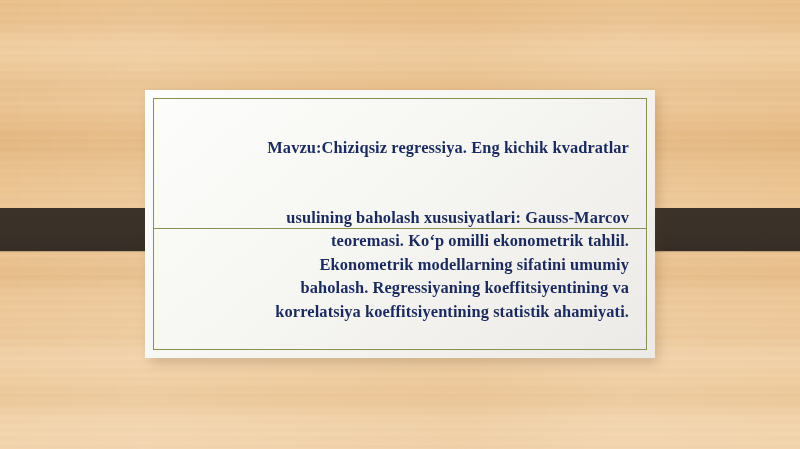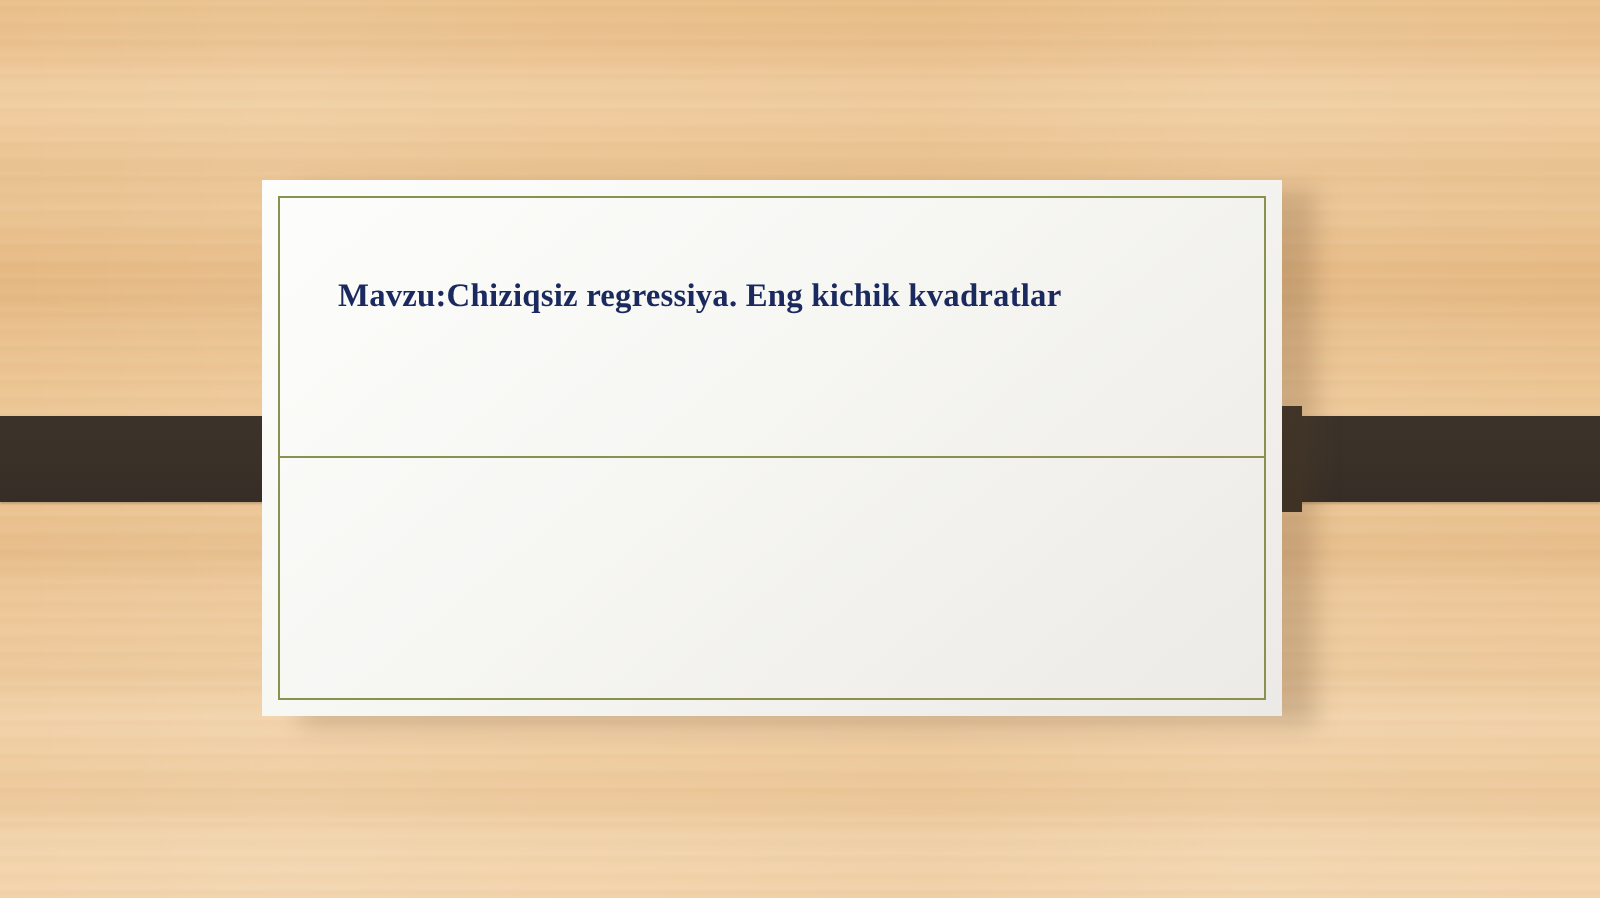--- a/index.html
+++ b/index.html
@@ -106,26 +106,27 @@
     left: 150px;
     top: 95px;
     width: 508px;
     height: 268px;
     background: rgba(90,60,30,0.22);
     filter: blur(6px);
     border-radius: 2px;
   }
   .card {
     position: absolute;
-    left: 131px;
+    left: 145px;
     top: 90px;
     width: 510px;
     height: 268px;
     background: linear-gradient(140deg, #fdfdfb 0%, #f6f6f3 45%, #eceae6 100%);
     box-sizing: border-box;
+    text-align: right;
   }
   .card-inner-border {
     position: absolute;
     left: 8px;
     top: 8px;
     right: 8px;
     bottom: 8px;
     border: 1px solid #8a9150;
     box-sizing: border-box;
     pointer-events: none;
@@ -177,16 +178,21 @@
   <div class="ribbon-tab left"></div>
   <div class="ribbon-tab right"></div>
 
   <div class="card-shadow"></div>
   <div class="card">
     <div class="card-inner-border"></div>
     <div class="card-rule"></div>
 
     <div class="card-text">
       <span class="lead">Mavzu:Chiziqsiz regressiya. Eng kichik kvadratlar</span>
+      <span class="rest">usulining baholash xususiyatlari: Gauss-Marcov
+teoremasi. Koʻp omilli ekonometrik tahlil.
+Ekonometrik modellarning sifatini umumiy
+baholash. Regressiyaning koeffitsiyentining va
+korrelatsiya koeffitsiyentining statistik ahamiyati.</span>
     </div>
   </div>
 
 </div>
 
 </body></html>

